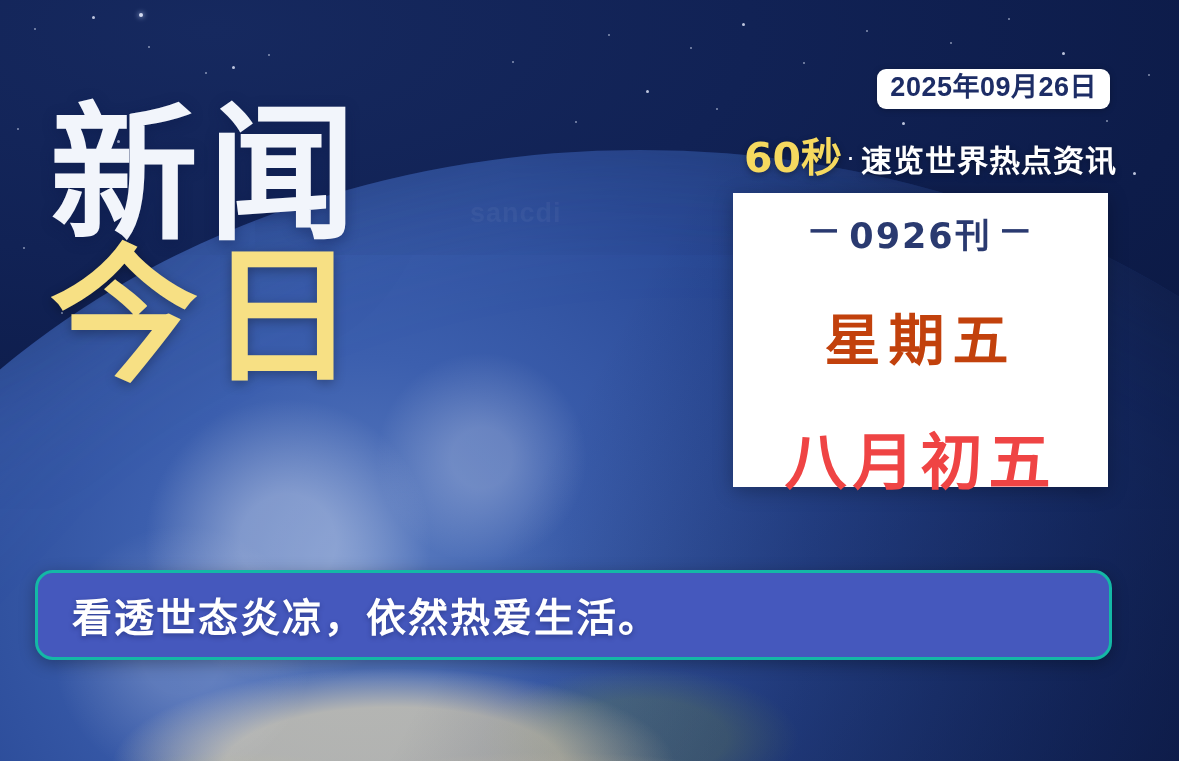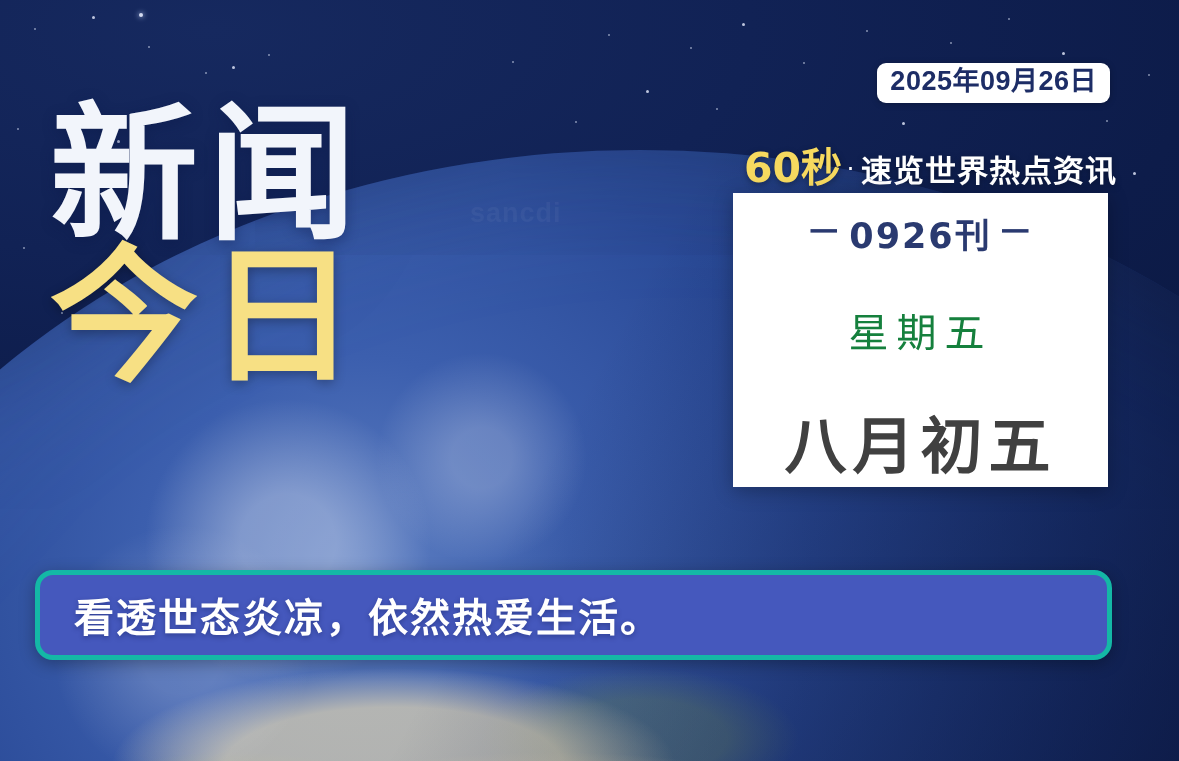--- a/index.html
+++ b/index.html
@@ -73,21 +73,21 @@
   
   .watermark{
     position:absolute;left:470px;top:198px;
     font-size:27px;font-weight:700;letter-spacing:1px;
     color:rgba(255,255,255,.045);
     user-select:none;
   }
 
   
   .date-pill{
-    position:absolute;right:69px;top:63px;
+    position:absolute;right:69px;top:69px;
     background:#fff;border-radius:9px;
     padding:4px 13px 6px;
     color:#1d2d66;font-size:27px;font-weight:700;
     letter-spacing:.5px;line-height:1.1;
     white-space:nowrap;
     box-shadow:0 1px 6px rgba(0,0,0,.25);
   }
 
   
   .title-block{position:absolute;left:50px;top:94px;}
@@ -95,21 +95,21 @@
     font-family:"DejaVu Sans","Liberation Sans",sans-serif;
     font-size:148px;font-weight:700;line-height:.96;
     letter-spacing:10px;
     margin:0;white-space:nowrap;
   }
   .title-line.l1{color:#f7e084;text-shadow:0 3px 12px rgba(0,0,0,.30);}
   .title-line.l2{color:#f2f5fb;margin-top:10px;text-shadow:0 3px 14px rgba(10,25,70,.45);}
 
   
   .tagline{
-    position:absolute;left:744px;top:148px;
+    position:absolute;left:744px;top:138px;
     white-space:nowrap;line-height:1;
   }
   .tagline .sec{
     font-size:41px;font-weight:700;color:#f6d95f;
     font-family:"DejaVu Sans","Liberation Sans",sans-serif;
     text-shadow:0 2px 6px rgba(0,0,0,.35);
   }
   .tagline .dot{
     font-size:27px;color:#ffffff;margin:0 6px 0 4px;vertical-align:6px;
   }
@@ -126,33 +126,33 @@
     display:flex;flex-direction:column;align-items:center;
     padding-top:14px;box-sizing:border-box;gap:33px;
   }
   .issue{
     color:#2a3a70;font-size:35px;font-weight:700;letter-spacing:2px;
     font-family:"DejaVu Sans","Liberation Sans",sans-serif;
     white-space:nowrap;
   }
   .issue .dash{display:inline-block;transform:translateY(-4px);margin:0 6px;}
   .weekday{
-    color:#15803d;font-size:40px;font-weight:400;letter-spacing:8px;
+    color:#c2410c;font-size:56px;font-weight:700;letter-spacing:8px;
     margin-top:22px;line-height:1;white-space:nowrap;
   }
   .lunar{
-    color:#404040;font-size:62px;font-weight:700;letter-spacing:6px;
+    color:#ef4444;font-size:62px;font-weight:700;letter-spacing:6px;
     margin-top:30px;line-height:1;white-space:nowrap;
   }
 
   
   .quote-banner{
     position:absolute;left:35px;top:570px;width:1077px;height:90px;
     background:#4558bd;
-    border:5px solid #14b8a6;border-radius:18px;
+    border:3px solid #14b8a6;border-radius:18px;
     box-sizing:border-box;
     display:flex;align-items:center;
     box-shadow:0 4px 16px rgba(0,0,0,.30);
   }
   .quote-text{
     color:#ffffff;font-size:40px;font-weight:700;letter-spacing:2px;
     margin-left:34px;white-space:nowrap;
     text-shadow:0 2px 5px rgba(10,20,70,.35);
   }
 </style>

